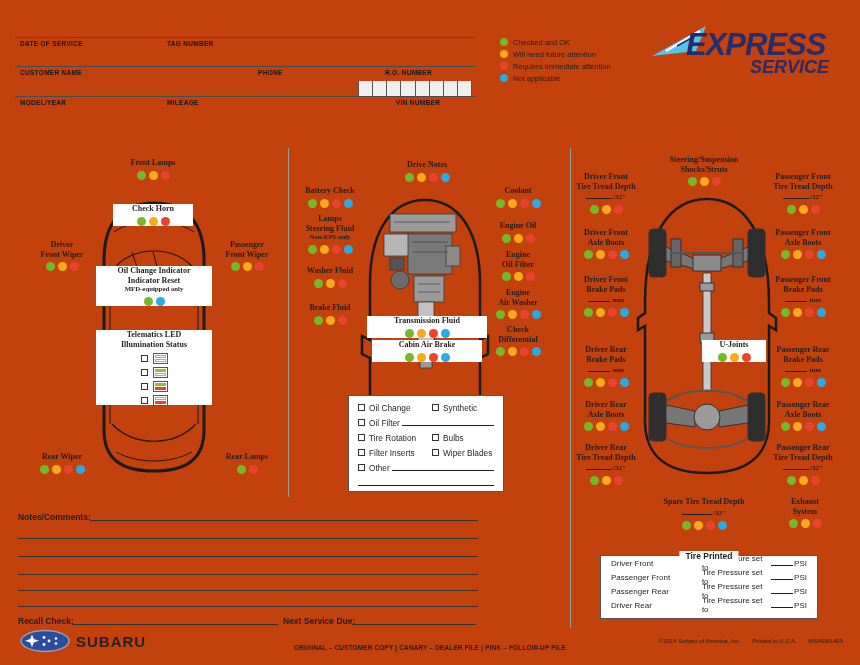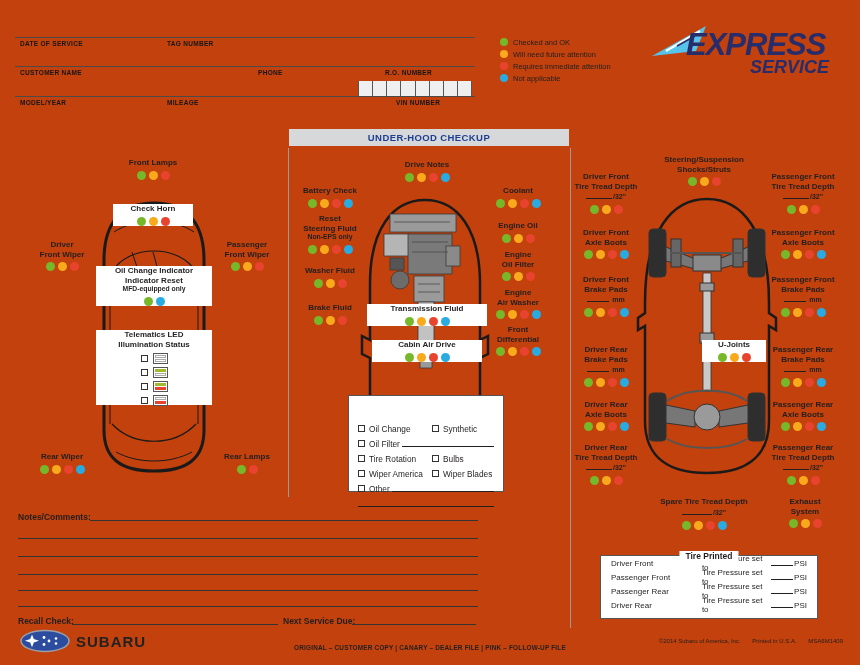--- a/index.html
+++ b/index.html
@@ -16,36 +16,36 @@
   .comb span:last-child { border-right: 1px solid #555; }
   .legend { position: absolute; left: 500px; top: 36px; }
   .lg-row { display: flex; align-items: center; gap: 5px; height: 12px; }
   .lg-row .dot { width: 8px; height: 8px; }
   .lg-label { font-size: 7.5px; }
   
   .col-head { position: absolute; top: 129px; height: 17px; background: #D7D8D9;
     color: #1C3F94; font-weight: bold; font-size: 9.5px; line-height: 18px; text-align: center; letter-spacing: .4px; }
   .vdiv { position: absolute; width: 0; border-left: 1px solid #9B9B9B; }
   
-  .cp { position: absolute; transform: translateX(-50%); text-align: center; }
+  .cp { position: absolute; transform: translateX(-50%); text-align: center; font-family: Liberation Serif, serif; }
   .cp.bgw { background: #fff; padding: 0 2px; }
   .cp-label { font-weight: bold; font-size: 8px; line-height: 9.5px; }
   .cp-sub { font-weight: bold; font-size: 6.8px; line-height: 8.5px; }
   .cp-blank { font-weight: bold; font-size: 7px; height: 10px; margin-top: 1px; }
   .wline { display: inline-block; width: 26px; height: 7px; border-bottom: 1px solid #231F20; margin-right: 1px; }
   .dots { display: flex; justify-content: center; gap: 3px; margin-top: 3px; }
   .dot { width: 9px; height: 9px; border-radius: 50%; }
   .cb { display: inline-block; width: 7px; height: 7px; border: 1px solid #333; background: #fff; }
   .led-row { display: flex; justify-content: center; align-items: center; gap: 5px; margin-top: 4px; height: 10px; }
   .led-swatch { display: inline-flex; flex-direction: column; gap: 1px; border: 1px solid #555; padding: 1px; background: #fff; }
   .led-bar { width: 11px; height: 3px; }
   .led-bar.bar-w { background: #fff; border: 1px solid #aaa; height: 3px; }
   
   .svc-box { position: absolute; left: 348px; top: 395px; width: 156px; height: 97px;
-    border: 1px solid #555; background: #fff; padding: 25px 9px 0 9px; font-size: 8.3px; }
+    border: 1px solid #555; background: #fff; padding: 4px 9px 0 9px; font-size: 8.3px; }
   .svc-row { display: flex; align-items: center; height: 15px; }
   .svc-left { width: 74px; display: flex; align-items: center; gap: 4px; }
   .svc-right { display: flex; align-items: center; gap: 4px; }
   .svc-fill { flex: 1; height: 7px; border-bottom: 1px solid #231F20; margin-left: 2px; }
   
   .tp-box { position: absolute; left: 600px; top: 555px; width: 218px; height: 64px; border: 1px solid #555; background:#fff; }
   .tp-title { position: absolute; top: -5px; left: 50%; transform: translateX(-50%);
     background: #fff; padding: 0 6px; font-weight: bold; font-size: 8.5px; white-space: nowrap; }
   .tp-row { display: flex; align-items: center; height: 14px; margin: 0 10px; }
   .tp-row:first-of-type { margin-top: 7px; }
@@ -120,21 +120,20 @@
   </div>
 
   <svg style="left:650px;top:24px" width="200" height="52" viewBox="0 0 200 52">
     <polygon points="56,2 2,32 46,27" fill="#56C3EA"></polygon>
     <line x1="50" y1="7" x2="16" y2="27" stroke="#ffffff" stroke-width="2.2"></line>
     <line x1="45" y1="12" x2="27" y2="22" stroke="#272C6A" stroke-width="1.6"></line>
     <text x="36" y="31" font-size="31" font-weight="bold" font-style="italic" letter-spacing="-1" fill="#272C6A">EXPRESS</text>
     <text x="100" y="49" font-size="18" font-weight="bold" font-style="italic" fill="#272C6A">SERVICE</text>
   </svg>
 
-  <div class="col-head" style="left:289px;width:280px">UNDER-HOOD CHECKUP</div>
   <div class="vdiv" style="left:288px;top:148px;height:349px"></div>
   <div class="vdiv" style="left:570px;top:148px;height:480px"></div>
 
   <svg style="left:92px;top:190px" width="124" height="292" viewBox="0 0 124 292" fill="none" stroke="#1A1A1A">
     <path d="M12,70 C12,32 30,13 62,13 C94,13 112,32 112,70 L112,240 C112,268 96,281 62,281 C28,281 12,268 12,240 Z" stroke-width="3"></path>
     <path d="M22,42 C42,28 82,28 102,42" stroke-width="1"></path>
     <path d="M20,82 C36,54 88,54 104,82" stroke-width="1.2"></path>
     <path d="M18,86 L18,234 M106,86 L106,234" stroke-width="1"></path>
     <path d="M20,234 C42,257 82,257 104,234" stroke-width="1.2"></path>
     <path d="M24,262 C46,274 78,274 100,262" stroke-width="1"></path>
@@ -263,21 +262,21 @@
   <div class="cp" style="left:330px;top:186px;width:90px">
     <div class="cp-label">Battery Check</div>
     <div class="dots">
         <span class="dot" style="background: rgb(118, 184, 42);"></span>
         <span class="dot" style="background: rgb(249, 169, 28);"></span>
         <span class="dot" style="background: rgb(232, 67, 46);"></span>
         <span class="dot" style="background: rgb(41, 171, 226);"></span>
       </div>
   </div>
   <div class="cp" style="left:330px;top:214px;width:90px">
-    <div class="cp-label">Reset</div>
+    <div class="cp-label">Lamps</div>
     <div class="cp-label">Steering Fluid</div>
     <div class="cp-sub">Non-EPS only</div>
     <div class="dots">
         <span class="dot" style="background: rgb(118, 184, 42);"></span>
         <span class="dot" style="background: rgb(249, 169, 28);"></span>
         <span class="dot" style="background: rgb(232, 67, 46);"></span>
         <span class="dot" style="background: rgb(41, 171, 226);"></span>
       </div>
   </div>
   <div class="cp" style="left:330px;top:266px;width:90px">
@@ -326,40 +325,40 @@
     <div class="cp-label">Engine</div>
     <div class="cp-label">Air Washer</div>
     <div class="dots">
         <span class="dot" style="background: rgb(118, 184, 42);"></span>
         <span class="dot" style="background: rgb(249, 169, 28);"></span>
         <span class="dot" style="background: rgb(232, 67, 46);"></span>
         <span class="dot" style="background: rgb(41, 171, 226);"></span>
       </div>
   </div>
   <div class="cp" style="left:518px;top:325px;width:84px">
-    <div class="cp-label">Front</div>
+    <div class="cp-label">Check</div>
     <div class="cp-label">Differential</div>
     <div class="dots">
         <span class="dot" style="background: rgb(118, 184, 42);"></span>
         <span class="dot" style="background: rgb(249, 169, 28);"></span>
         <span class="dot" style="background: rgb(232, 67, 46);"></span>
         <span class="dot" style="background: rgb(41, 171, 226);"></span>
       </div>
   </div>
-  <div class="cp bgw" style="left:427px;top:304px;width:120px">
+  <div class="cp bgw" style="left:427px;top:316px;width:120px">
     <div class="cp-label">Transmission Fluid</div>
     <div class="dots">
         <span class="dot" style="background: rgb(118, 184, 42);"></span>
         <span class="dot" style="background: rgb(249, 169, 28);"></span>
         <span class="dot" style="background: rgb(232, 67, 46);"></span>
         <span class="dot" style="background: rgb(41, 171, 226);"></span>
       </div>
   </div>
   <div class="cp bgw" style="left:427px;top:340px;width:110px">
-    <div class="cp-label">Cabin Air Drive</div>
+    <div class="cp-label">Cabin Air Brake</div>
     <div class="dots">
         <span class="dot" style="background: rgb(118, 184, 42);"></span>
         <span class="dot" style="background: rgb(249, 169, 28);"></span>
         <span class="dot" style="background: rgb(232, 67, 46);"></span>
         <span class="dot" style="background: rgb(41, 171, 226);"></span>
       </div>
   </div>
 
   <div class="svc-box">
     <div class="svc-row">
@@ -385,21 +384,21 @@
           <span>Tire Rotation</span>
         </span>
       <span class="svc-right">
           <span class="cb"></span>
           <span>Bulbs</span>
         </span>
     </div>
     <div class="svc-row">
       <span class="svc-left">
           <span class="cb"></span>
-          <span>Wiper America</span>
+          <span>Filter Inserts</span>
         </span>
       <span class="svc-right">
           <span class="cb"></span>
           <span>Wiper Blades</span>
         </span>
     </div>
     <div class="svc-row">
       <span class="svc-left" style="width:auto">
           <span class="cb"></span>
           <span>Other</span>

